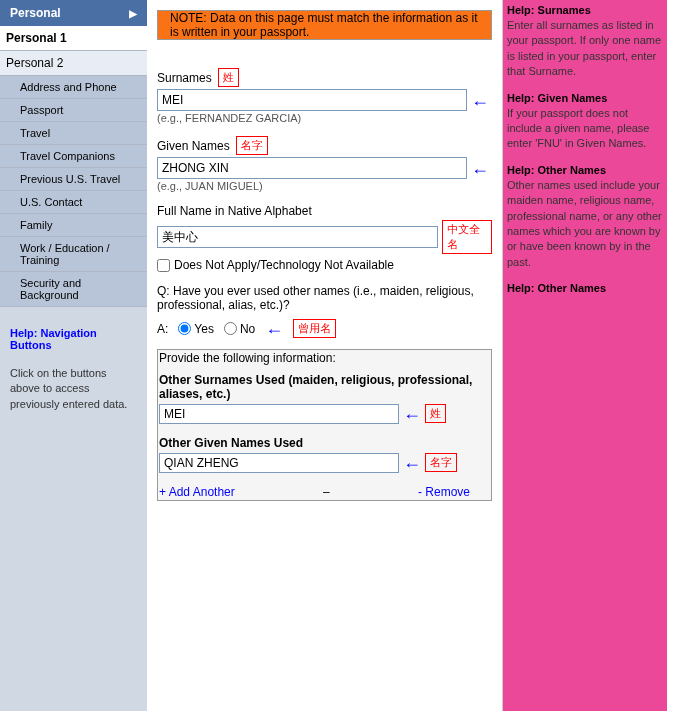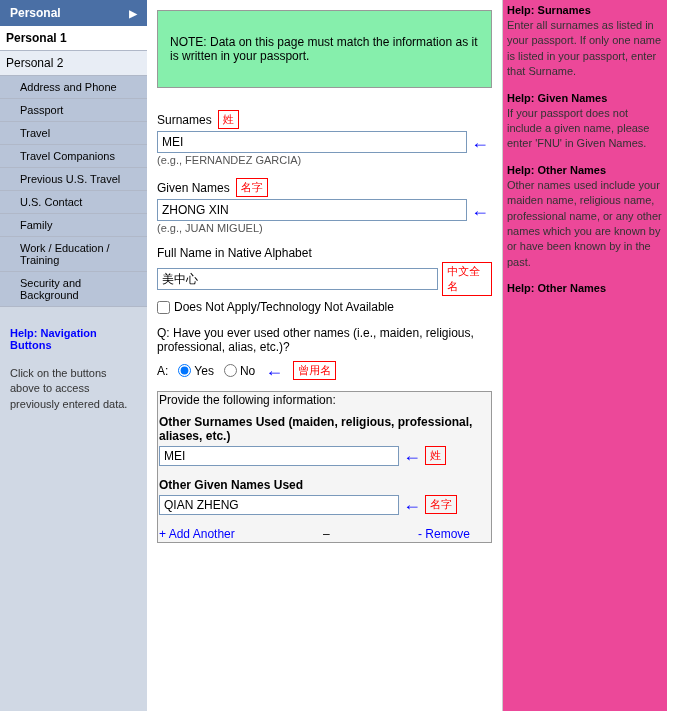--- a/index.html
+++ b/index.html
@@ -13,21 +13,21 @@
     .sidebar-item { padding: 5px 10px; border-bottom: 1px solid #b0b8c8; cursor: pointer; color: #000; font-size: 12px; }
     .sidebar-item.active { background: #fff; font-weight: bold; }
     .sidebar-item.sub { padding-left: 6px; background: #e8edf5; }
     .sidebar-item.sub.active { background: #fff; font-weight: bold; }
     .sidebar-item.section { background: #b8c4d8; font-size: 11px; padding: 5px 20px; }
     .sidebar-help { padding: 10px; font-size: 11px; color: #333; margin-top: 10px; }
     .sidebar-help .help-title { color: #00f; font-size: 11px; margin-bottom: 4px; }
 
     
     .main { flex: 1; padding: 10px; background: #fff; }
-    .note-box { border: 1px solid #999; padding: 24px 12px; margin-bottom: 22px; font-size: 12px; background: #86efac; }
+    .note-box { border: 1px solid #999; padding: 0 12px; margin-bottom: 28px; font-size: 12px; background: #f97316; }
 
     .form-section { margin-bottom: 12px; }
     .field-label { font-size: 12px; margin-bottom: 2px; color: #000; display: flex; align-items: center; gap: 6px; }
     .field-input { width: 310px; border: 1px solid #7a99bb; padding: 3px 4px; font-size: 12px; color: #000; display: block; }
     .field-hint { font-size: 11px; color: #555; margin-top: 1px; margin-bottom: 6px; }
 
     .checkbox-row { display: flex; align-items: center; gap: 4px; font-size: 12px; margin-top: 4px; }
     .checkbox-row input[type=checkbox] { margin: 0; }
 
     .question-section { margin: 10px 0; }

